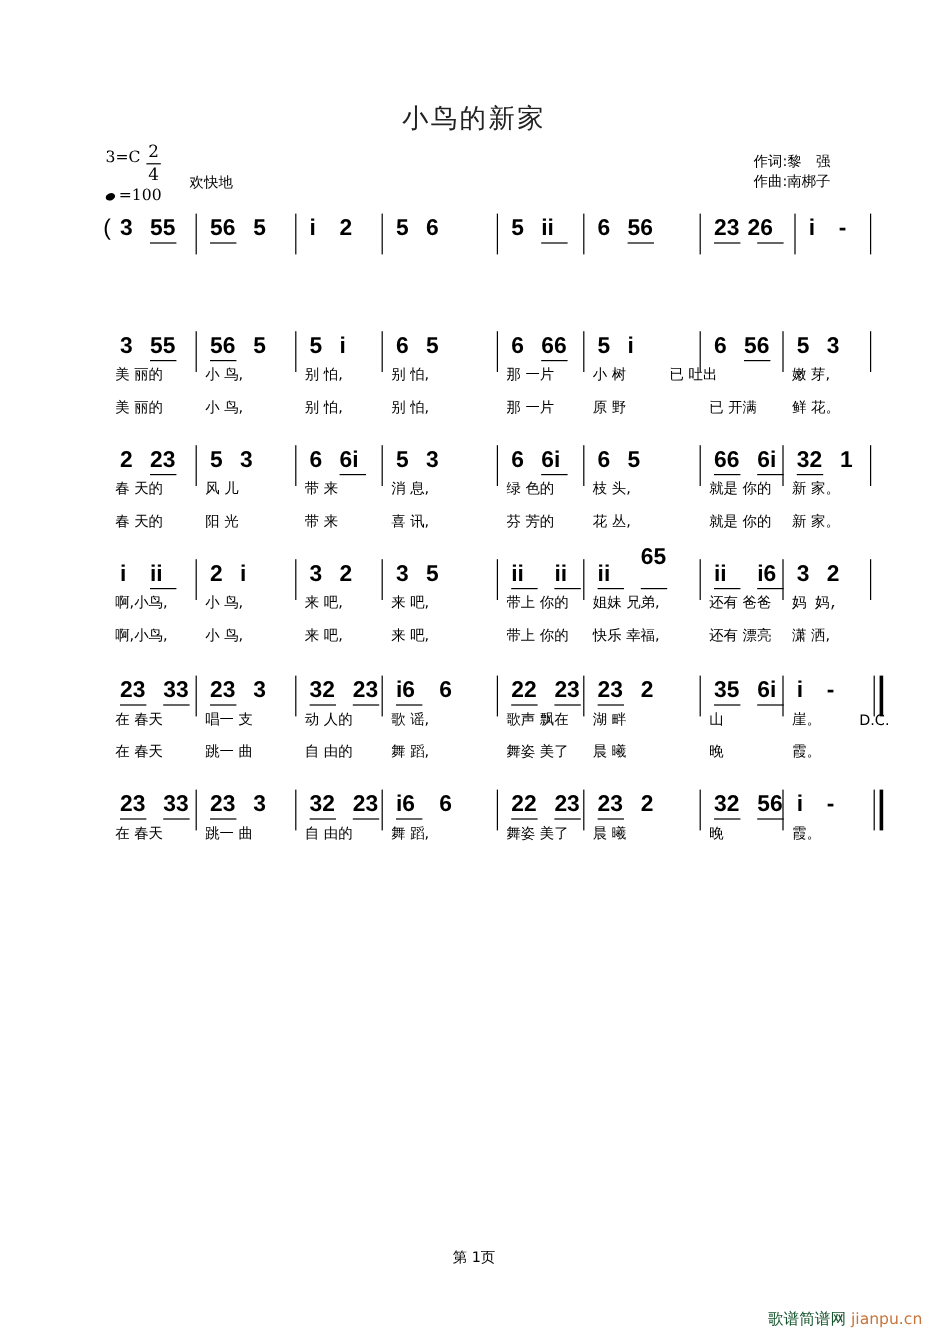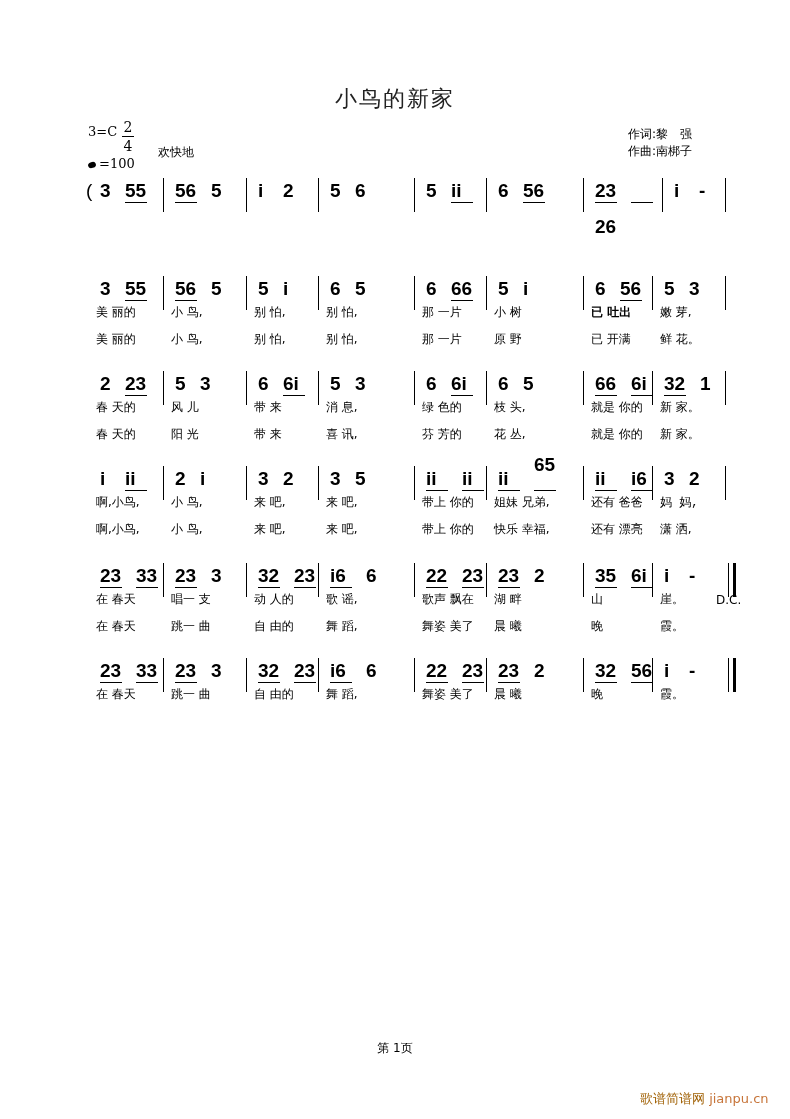--- a/index.html
+++ b/index.html
@@ -61,21 +61,21 @@
     <div class="n" style="left: 330px; top: 181px;">5</div>
     <div class="n" style="left: 355px; top: 181px;">6</div>
     <div class="n" style="left: 426px; top: 181px;">5</div>
     <div class="n" style="left: 451px; top: 181px;">ii</div>
     <div class="ul" style="left: 451px; top: 202px; width: 22px;"></div>
     <div class="n" style="left: 498px; top: 181px;">6</div>
     <div class="n" style="left: 523px; top: 181px;">56</div>
     <div class="ul" style="left: 523px; top: 202px; width: 22px;"></div>
     <div class="n" style="left: 595px; top: 181px;">23</div>
     <div class="ul" style="left: 595px; top: 202px; width: 22px;"></div>
-    <div class="n" style="left: 595px; top: 181px; margin-top: 36px;">26</div>
+    <div class="n" style="left: 623px; top: 181px;">26</div>
     <div class="ul" style="left: 631px; top: 202px; width: 22px;"></div>
     <div class="n" style="left: 674px; top: 181px;">i</div>
     <div class="n" style="left: 699px; top: 181px;">-</div>
     <div class="bar" style="left: 163px; top: 276px;"></div>
     <div class="bar" style="left: 246px; top: 276px;"></div>
     <div class="bar" style="left: 318px; top: 276px;"></div>
     <div class="bar" style="left: 414px; top: 276px;"></div>
     <div class="bar" style="left: 486px; top: 276px;"></div>
     <div class="bar" style="left: 583px; top: 276px;"></div>
     <div class="bar" style="left: 652px; top: 276px;"></div>
@@ -99,21 +99,21 @@
     <div class="n" style="left: 620px; top: 279px;">56</div>
     <div class="ul" style="left: 620px; top: 300px; width: 22px;"></div>
     <div class="n" style="left: 664px; top: 279px;">5</div>
     <div class="n" style="left: 689px; top: 279px;">3</div>
     <div class="ly" style="left: 96px; top: 304px;">美 丽的</div>
     <div class="ly" style="left: 171px; top: 304px;">小 鸟,</div>
     <div class="ly" style="left: 254px; top: 304px;">别 怕,</div>
     <div class="ly" style="left: 326px; top: 304px;">别 怕,</div>
     <div class="ly" style="left: 422px; top: 304px;">那 一片</div>
     <div class="ly" style="left: 494px; top: 304px;">小 树</div>
-    <div class="ly" style="left: 591px; top: 304px; font-weight: bold;">已 吐出</div>
+    <div class="ly" style="left: 558px; top: 304px;">已 吐出</div>
     <div class="ly" style="left: 660px; top: 304px;">嫩 芽,</div>
     <div class="ly" style="left: 96px; top: 331px;">美 丽的</div>
     <div class="ly" style="left: 171px; top: 331px;">小 鸟,</div>
     <div class="ly" style="left: 254px; top: 331px;">别 怕,</div>
     <div class="ly" style="left: 326px; top: 331px;">别 怕,</div>
     <div class="ly" style="left: 422px; top: 331px;">那 一片</div>
     <div class="ly" style="left: 494px; top: 331px;">原 野</div>
     <div class="ly" style="left: 591px; top: 331px;">已 开满</div>
     <div class="ly" style="left: 660px; top: 331px;">鲜 花。</div>
     <div class="bar" style="left: 163px; top: 371px;"></div>
@@ -303,13 +303,13 @@
     <div class="ly" style="left: 254px; top: 686px;">自 由的</div>
     <div class="ly" style="left: 326px; top: 686px;">舞 蹈,</div>
     <div class="ly" style="left: 422px; top: 686px;">舞姿 美了</div>
     <div class="ly" style="left: 494px; top: 686px;">晨 曦</div>
     <div class="ly" style="left: 591px; top: 686px;">晚</div>
     <div class="ly" style="left: 660px; top: 686px;">霞。</div>
     <div class="n" style="left: 86px; top: 181px; font-weight: normal;">(</div>
   </div>
 
 <div class="abs footer">第 1页</div>
-<div class="abs wm"><span style="color:#a16207">歌谱简谱网</span> <span>jianpu.cn</span></div>
+<div class="abs wm"><span style="color:#14532d">歌谱简谱网</span> <span>jianpu.cn</span></div>
 
 </body></html>

